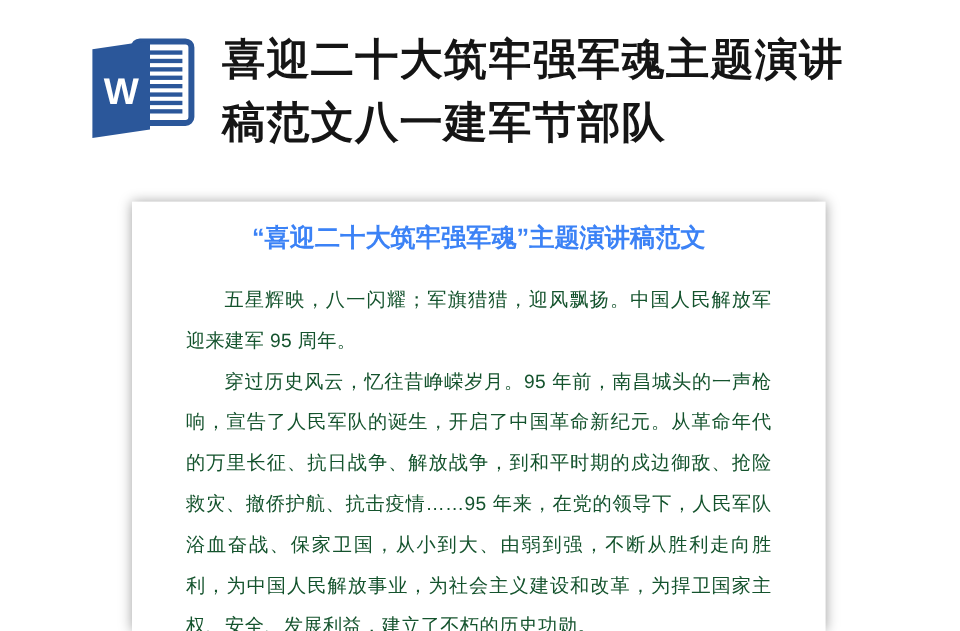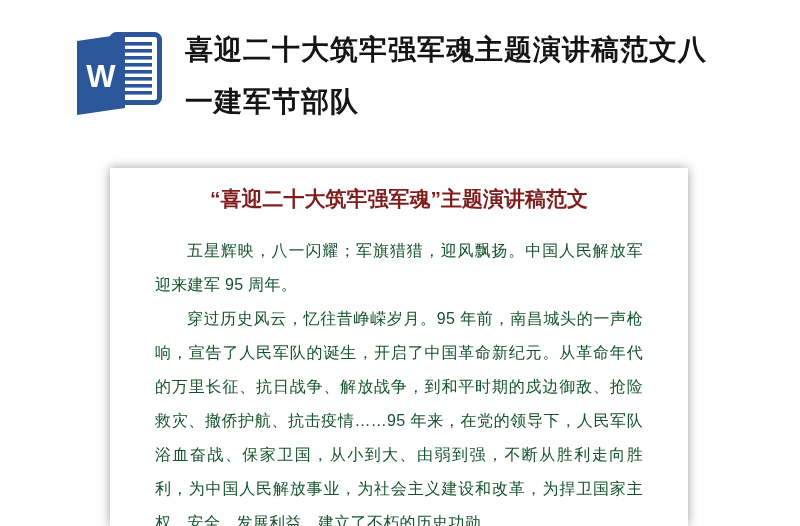--- a/index.html
+++ b/index.html
@@ -15,21 +15,21 @@
     position: absolute; left: 0; top: 0; width: 800px; height: 140px;
     background: #fff;
   }
   .word-icon {
     position: absolute; left: 75px; top: 30px;
     width: 90px; height: 85px;
   }
   .header-title {
     position: absolute; left: 185px; top: 24px;
     margin: 0; max-width: 528px;
-    font-size: 28px; line-height: 52px; font-weight: 700;
+    font-size: 36px; line-height: 52px; font-weight: 700;
     letter-spacing: 1px; color: #151515;
     word-break: break-all;
   }
 
   
   .preview-area {
     position: absolute; left: 0; top: 140px; width: 800px; height: 386px;
     background: #fff;
   }
   .page {
@@ -37,21 +37,21 @@
     width: 578px; height: 358px;
     box-sizing: border-box;
     background: #ffffff;
     box-shadow: 0 0 10px rgba(0,0,0,0.38);
     padding: 16px 45px 0 45px;
     overflow: hidden;
   }
   .doc-title {
     margin: 0;
     font-size: 21px; line-height: 30px; font-weight: 700;
-    text-align: center; color: #7f1d1d;
+    text-align: center; color: #3b82f6;
   }
   .doc-body { margin-top: 20px; }
   .doc-p {
     margin: 0;
     font-size: 16px; line-height: 34px;
     letter-spacing: 0.3px;
     color: #14532d;
     text-align: justify;
     text-indent: 2em;
     word-break: break-all;

